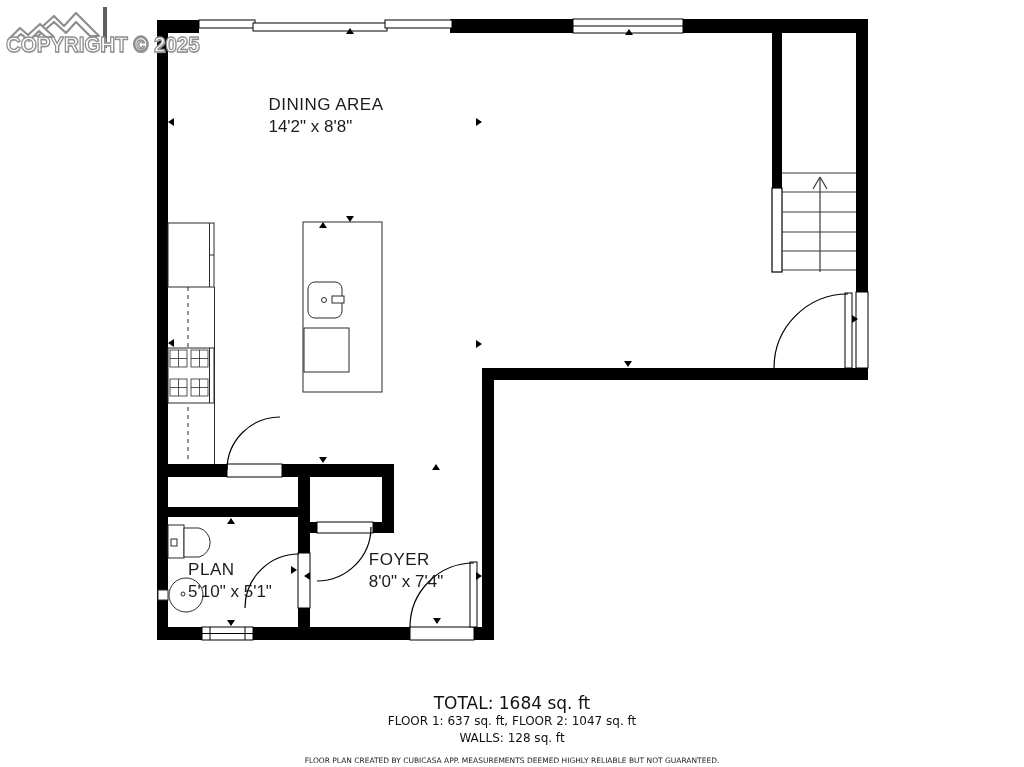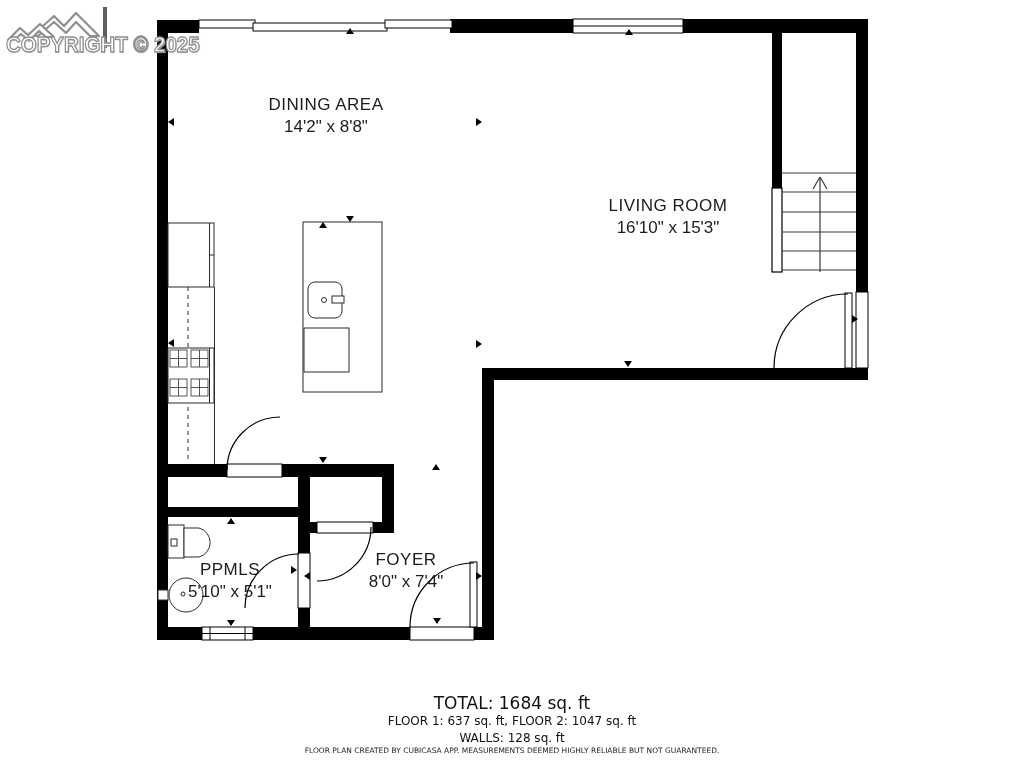--- a/index.html
+++ b/index.html
@@ -1,26 +1,26 @@
 <!DOCTYPE html>
 <html><head>
 <meta charset="utf-8">
 <style>
   html,body{margin:0;padding:0;background:#fff;}
   #canvas{position:relative;width:1024px;height:767px;background:#ffffff;overflow:hidden;
           font-family:"Liberation Sans",sans-serif;}
   #plan-svg{position:absolute;left:0;top:0;}
-  .room-label{position:absolute;transform:translateX(-50%);text-align:center;
+  .room-label{position:absolute;transform:translateX(-50%);text-align:left;
               color:#1c1c1c;white-space:nowrap;line-height:1.28;font-size:17px;}
   .room-label .nm{letter-spacing:.5px;}
   .summary{position:absolute;left:0;top:693px;width:1024px;text-align:center;
            font-family:"DejaVu Sans",sans-serif;color:#111;}
   .summary .total{font-size:17px;font-weight:normal;line-height:1.2;}
   .summary .floors,.summary .walls{font-size:12px;line-height:1.35;}
-  .summary .disclaimer{font-size:7.5px;color:#222;}
+  .summary .disclaimer{font-size:7.5px;margin-top:10px;color:#222;}
   .watermark{position:absolute;left:0;top:0;width:220px;height:70px;pointer-events:none;}
   .wm-divider{position:absolute;left:103px;top:7px;width:4px;height:41px;background:#5f5f5f;}
   .wm-text{position:absolute;font-weight:bold;color:#ffffff;
            -webkit-text-stroke:1.3px #8f8f8f;text-shadow:1px 1px 1px #c9c9c9;}
   .wm-ppmls{left:112px;top:8px;font-size:30px;letter-spacing:1px;}
   .wm-copy{left:6px;top:32px;font-size:22px;transform:scaleX(.93);transform-origin:left top;
            white-space:nowrap;}
 </style>
 </head>
 <body>
@@ -169,26 +169,22 @@
       <path d="M628 367 l4 -6 h-8 z"></path>
       <path d="M858 319 l-6 -4 v8 z"></path>
       <path d="M482 344 l-6 -4 v8 z"></path>
     </g>
   </svg>
 
   <div class="room-label" style="left:326px;top:94px">
     <div class="nm">DINING AREA</div>
     <div class="dm">14'2" x 8'8"</div>
   </div>
-  <div class="room-label" style="left:668px;top:195px">
-    <div class="nm">LIVING ROOM</div>
-    <div class="dm">16'10" x 15'3"</div>
-  </div>
   <div class="room-label" style="left:230px;top:559px">
-    <div class="nm">PPMLS</div>
+    <div class="nm">PLAN</div>
     <div class="dm">5'10" x 5'1"</div>
   </div>
   <div class="room-label" style="left:406px;top:549px">
     <div class="nm">FOYER</div>
     <div class="dm">8'0" x 7'4"</div>
   </div>
 
   <div class="watermark">
     <svg width="100" height="50" style="position:absolute;left:4px;top:4px" viewBox="0 0 100 50" fill="#ffffff" stroke="#8f8f8f" stroke-width="2.2" stroke-linejoin="round">
       <path d="M28 32 L50 12 L60 22 L72 9 L95 32 L86 32 L72 18 L62 29 L50 18 L34 32 Z" fill="#fff"></path>

